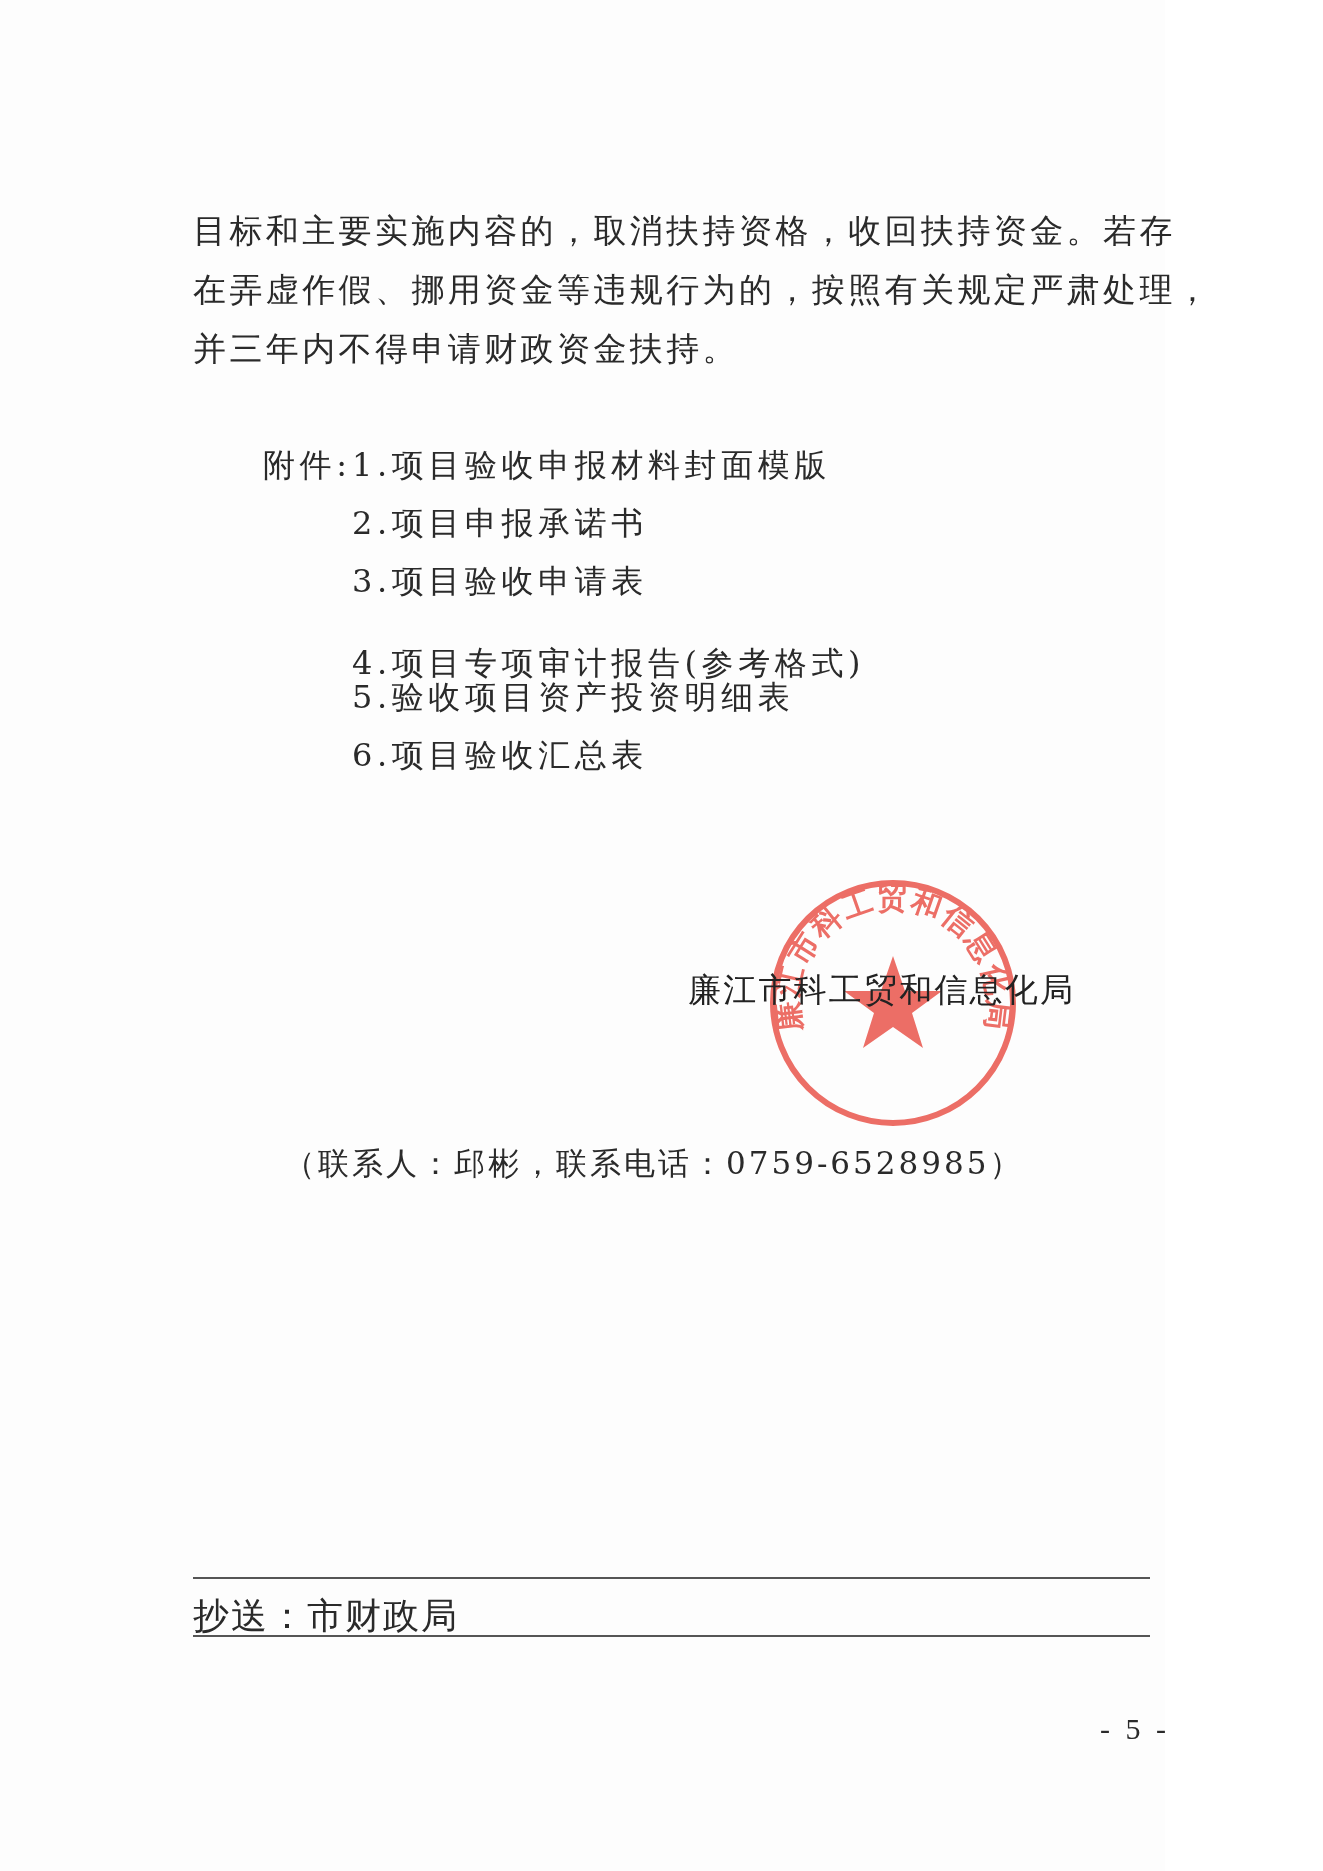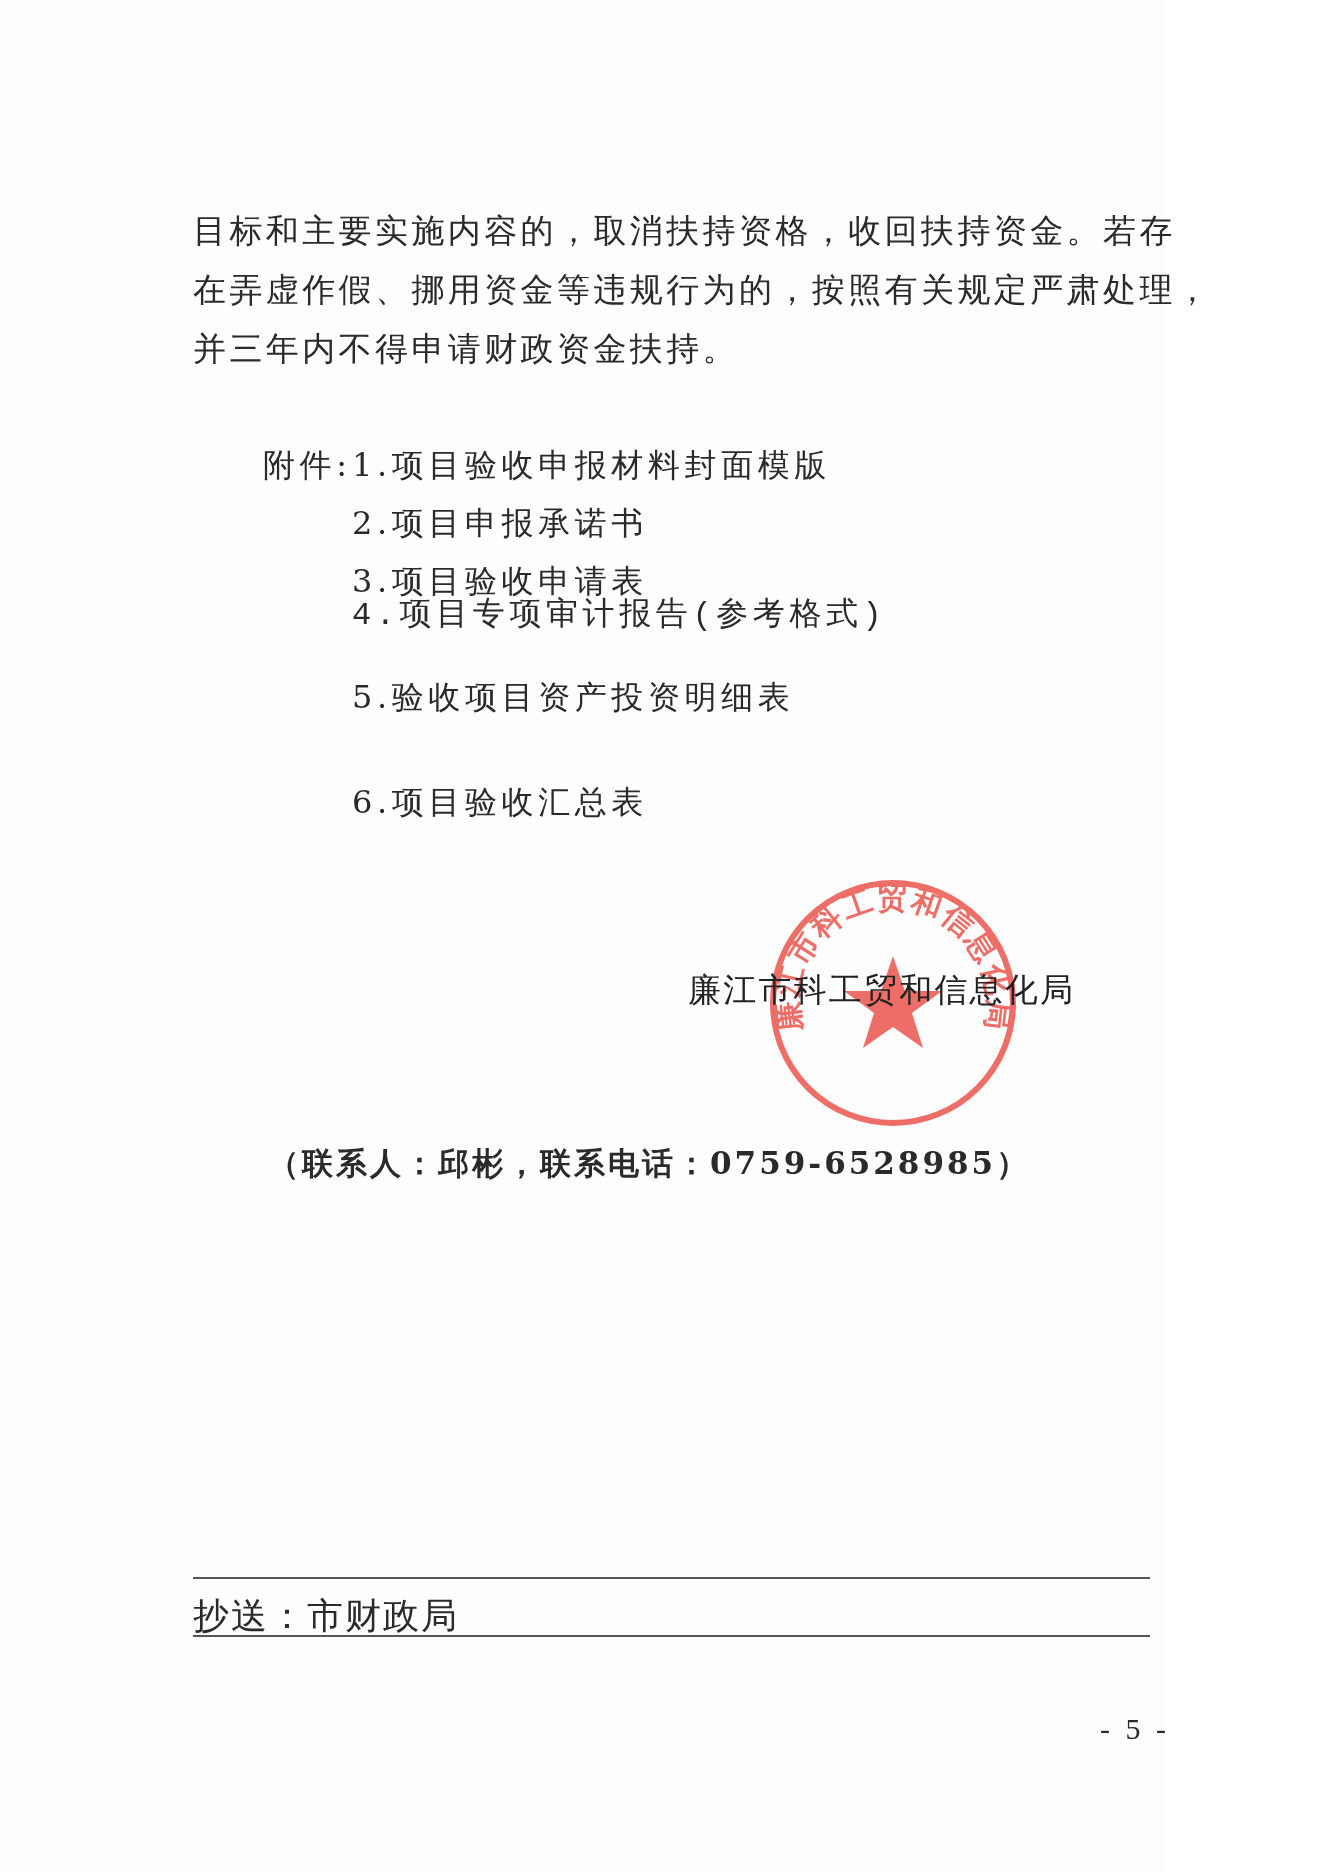--- a/index.html
+++ b/index.html
@@ -23,39 +23,39 @@
 
   <div class="abs body-line" style="top:211px;">目标和主要实施内容的，取消扶持资格，收回扶持资金。若存</div>
   <div class="abs body-line" style="top:329px;">并三年内不得申请财政资金扶持。</div>
   <div class="abs body-line" style="top:270px;">在弄虚作假、挪用资金等违规行为的，按照有关规定严肃处理，</div>
 
   <div>
     <div class="abs attach" style="left:263px; top:445px;">附件:</div>
     <div class="abs attach" style="left:352px; top:445px;text-align:center;">1.项目验收申报材料封面模版</div>
     <div class="abs attach" style="left:352px; top:503px;">2.项目申报承诺书</div>
     <div class="abs attach" style="left:352px; top:561px;">3.项目验收申请表</div>
-    <div class="abs attach" style="left:352px; top:596px;font-family:Liberation Mono, monospace;">4.项目专项审计报告(参考格式)</div>
+    <div class="abs attach" style="left:352px; top:643px;">4.项目专项审计报告(参考格式)</div>
     <div class="abs attach" style="left:352px; top:677px;">5.验收项目资产投资明细表</div>
-    <div class="abs attach" style="left:352px; top:735px;margin-top:47px;">6.项目验收汇总表</div>
+    <div class="abs attach" style="left:352px; top:735px;">6.项目验收汇总表</div>
   </div>
 
   <svg class="stamp" viewBox="0 0 250 250">
     <defs>
       <path id="sealArc" d="M 44 175 A 95 95 0 1 1 206 175"></path>
     </defs>
     <circle cx="125" cy="125" r="120" fill="none" stroke="#e8463c" stroke-width="6"></circle>
     <text font-family="DejaVu Sans, sans-serif" font-size="30" fill="#e8463c" font-weight="bold" letter-spacing="2">
       <textPath href="#sealArc" startOffset="50%" text-anchor="middle">廉江市科工贸和信息化局</textPath>
     </text>
     <polygon fill="#e8463c" points="125,78 137,113 174,113 144,135 155,170 125,149 95,170 106,135 76,113 113,113"></polygon>
   </svg>
 
   <div class="abs sig" style="left:688px; top:970px;">廉江市科工贸和信息化局</div>
 
-  <div class="abs contact" style="left:268px; top:1143px;font-weight:bold;">（联系人：邱彬，联系电话：0759-6528985）</div>
+  <div class="abs contact" style="left:284px; top:1143px;">（联系人：邱彬，联系电话：0759-6528985）</div>
 
   <div class="rule" style="top:1577px;"></div>
   <div class="abs cc" style="top:1596px;">抄送：市财政局</div>
   <div class="rule" style="top:1635px;"></div>
 
   <div class="abs pageno" style="left:1100px; top:1711px;">- 5 -</div>
 
 </div>
 
 </body></html>

